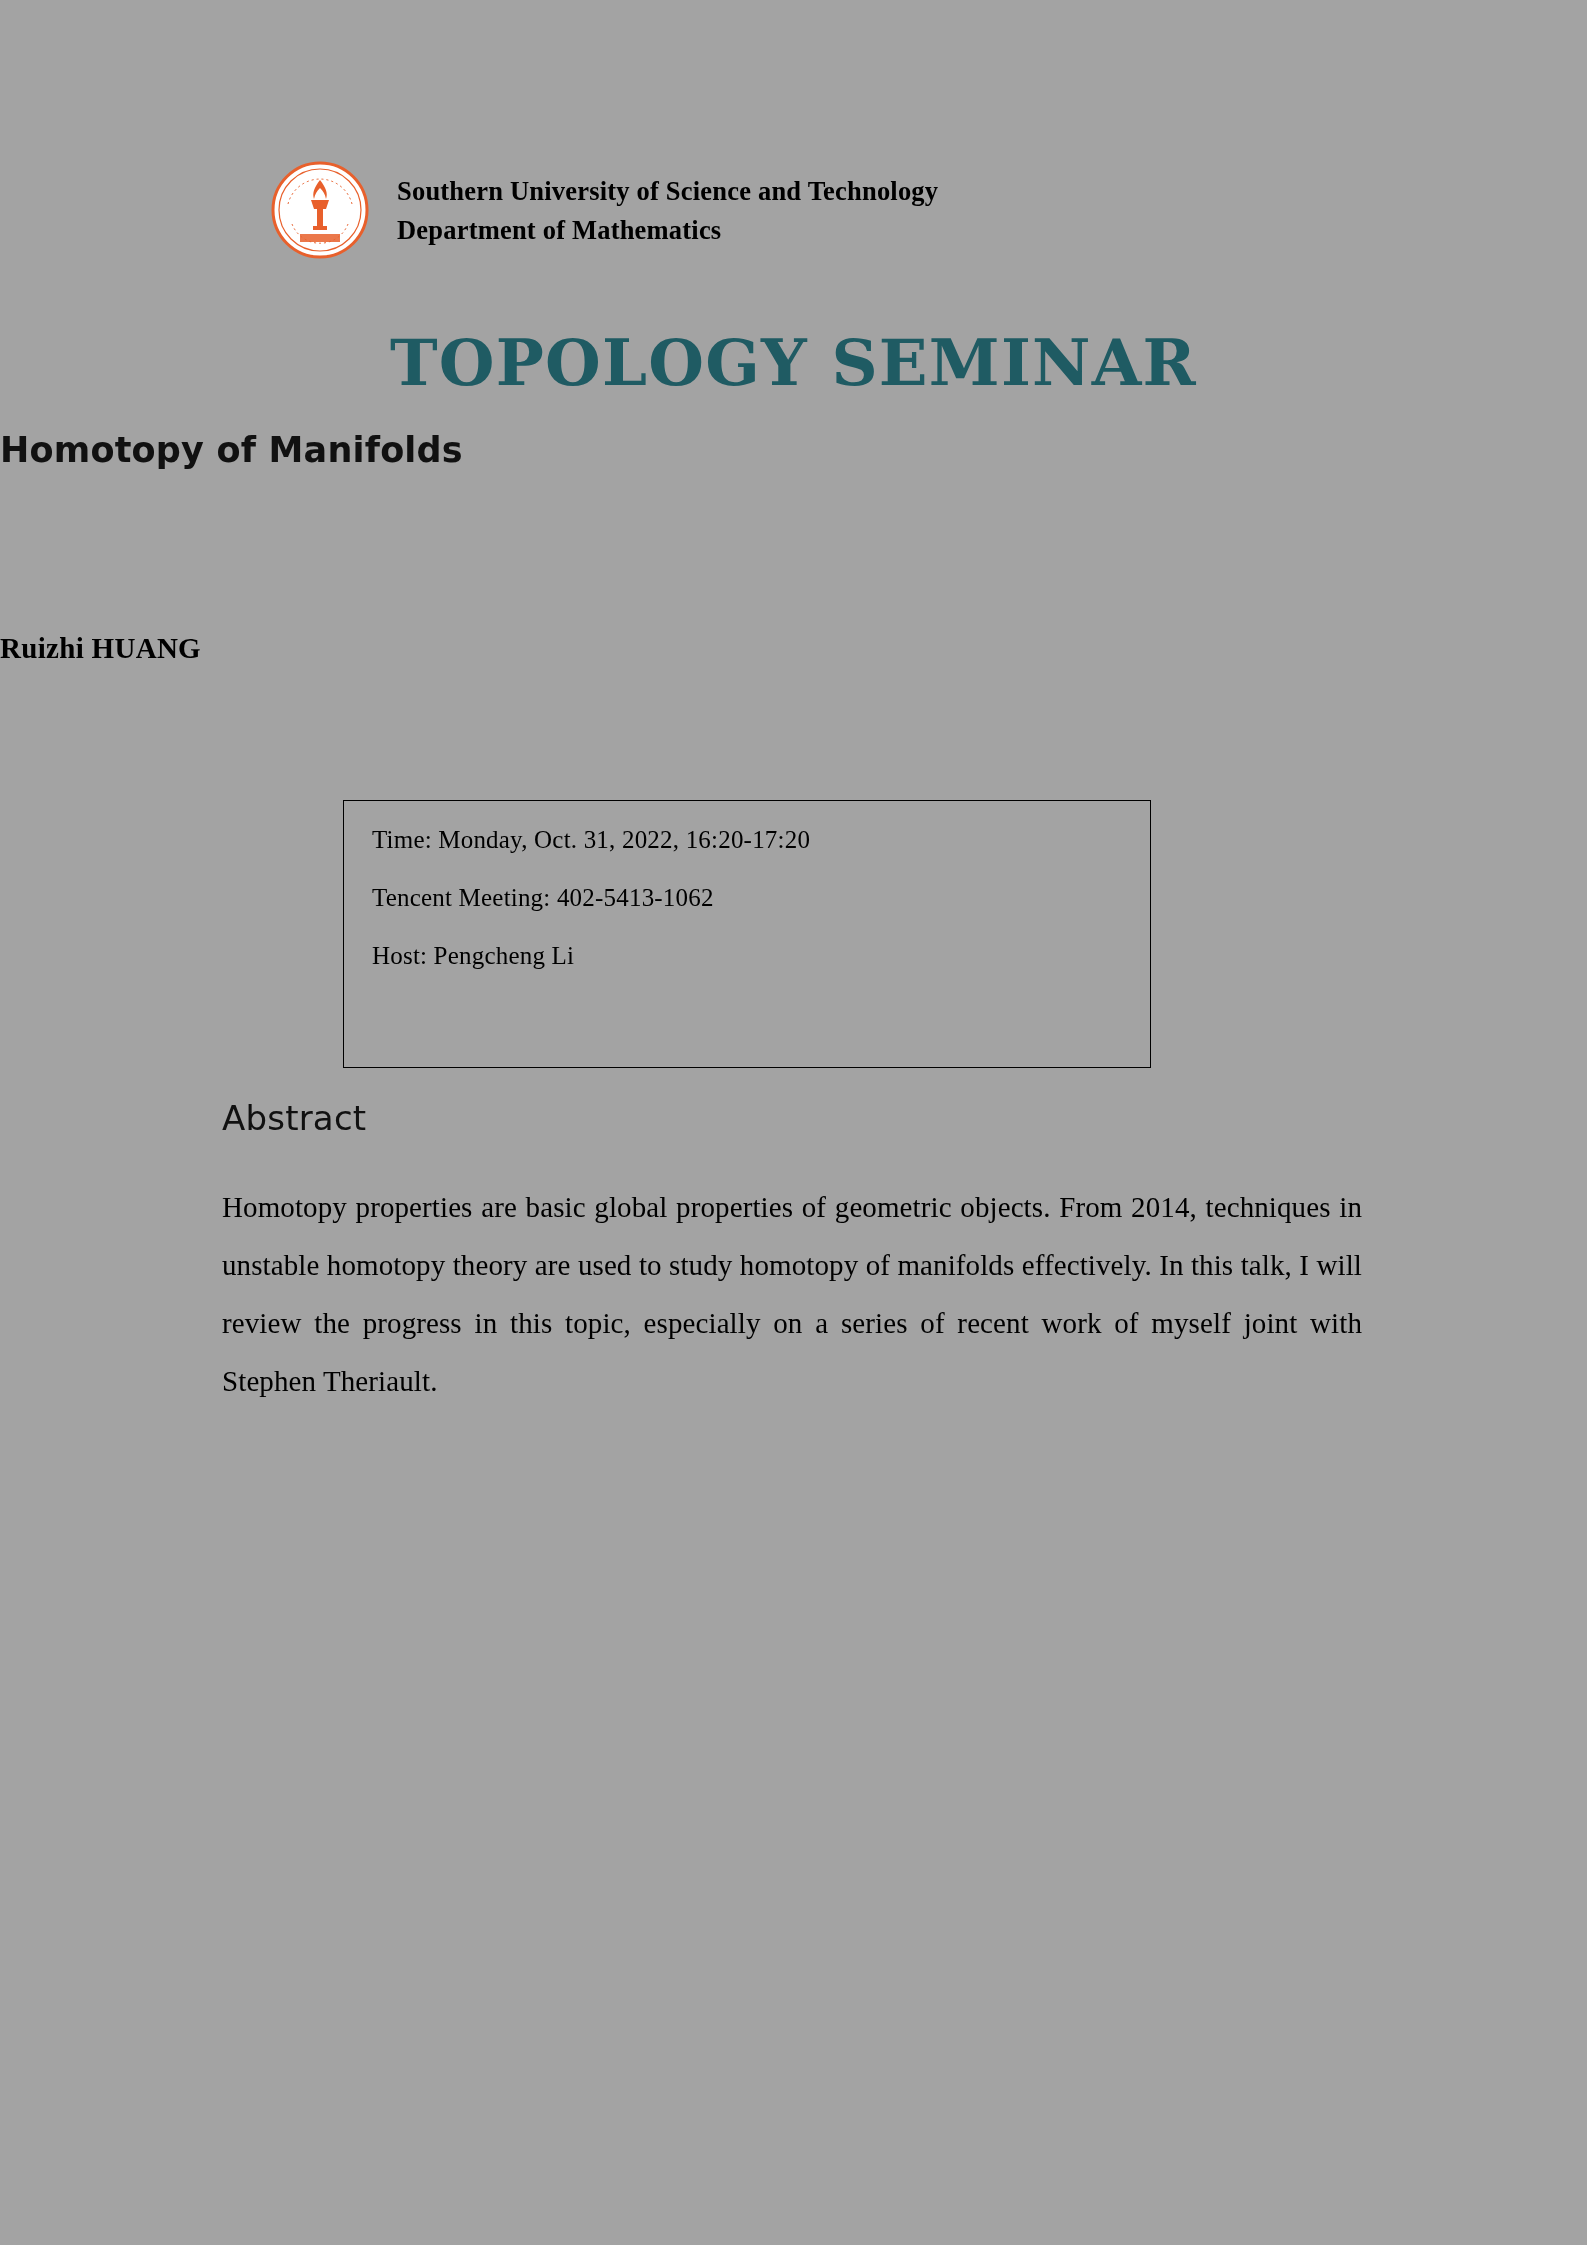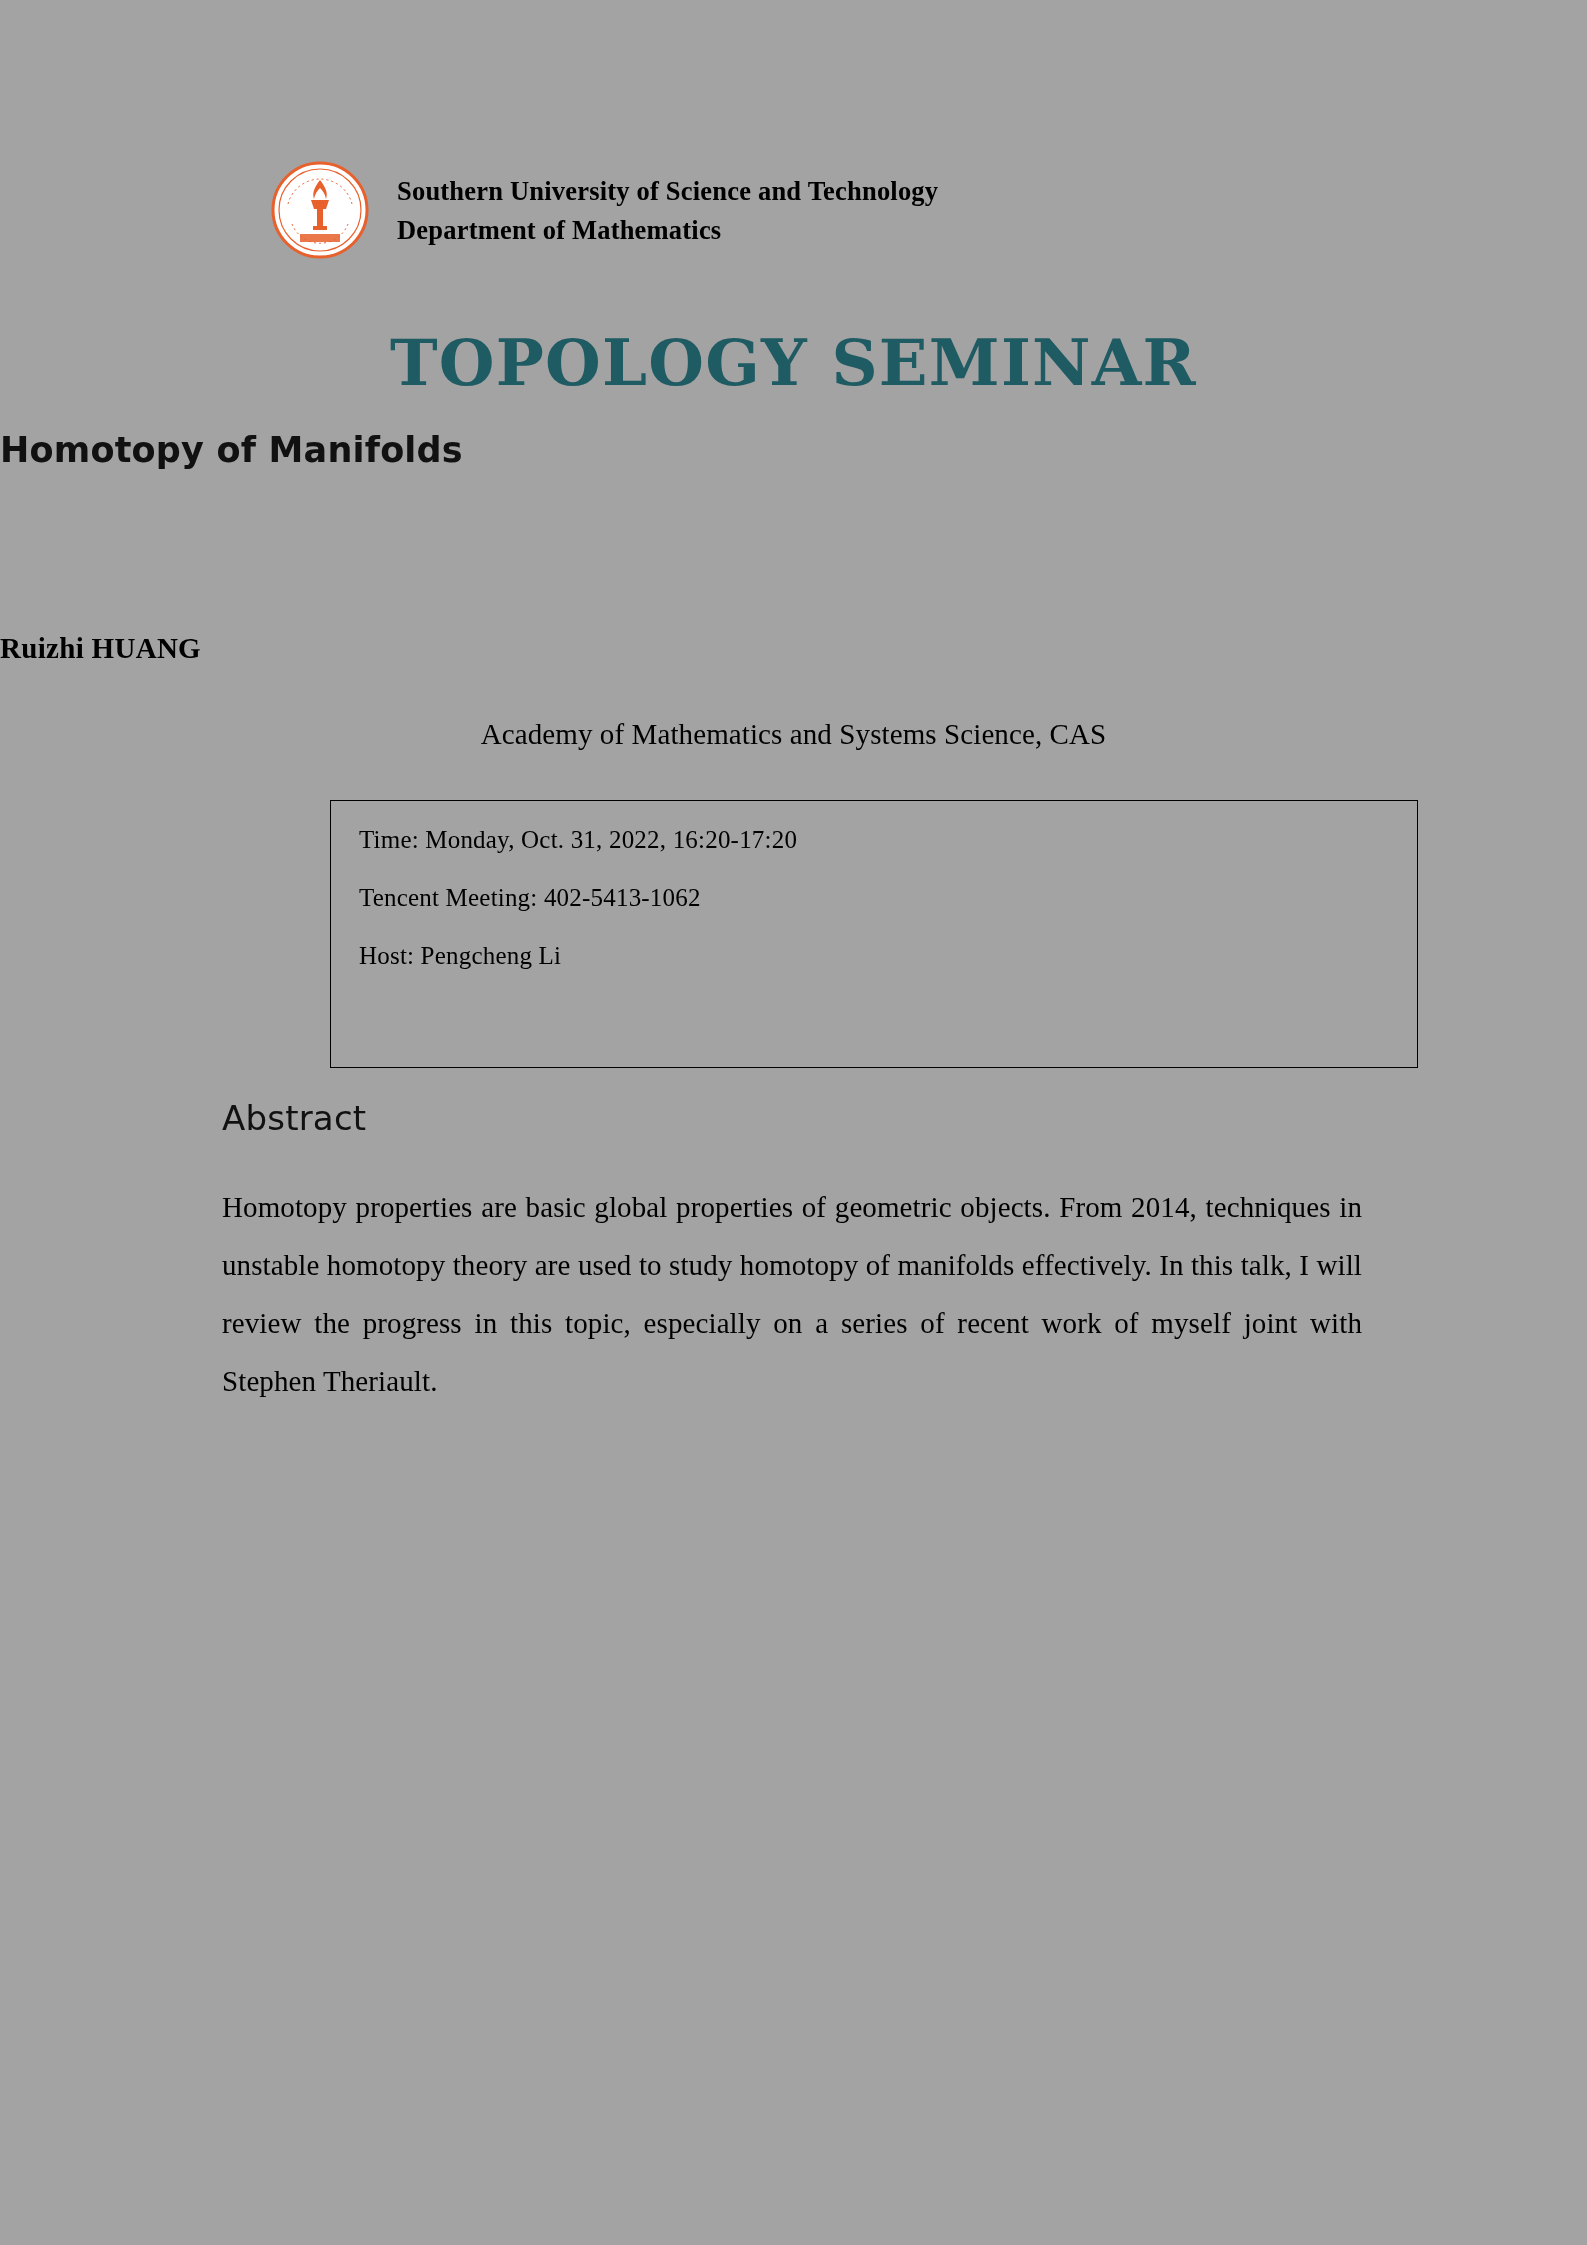--- a/index.html
+++ b/index.html
@@ -95,23 +95,23 @@
     top: 718px;
     text-align: center;
     font-family: "Liberation Serif", serif;
     font-size: 29px;
     letter-spacing: 0.1px;
   }
 
   
   .info-box {
     position: absolute;
-    left: 330px;
+    left: 343px;
     top: 800px;
-    width: 1088px;
+    width: 808px;
     height: 268px;
     border: 1.6px solid #000000;
     box-sizing: border-box;
     padding: 26px 12px 0 28px;
   }
   .info-line {
     font-family: "Liberation Serif", serif;
     font-size: 25px;
     line-height: 1.0;
     margin-bottom: 33px;
@@ -167,21 +167,20 @@
     <div class="header-text">
       <div class="header-line">Southern University of Science and Technology</div>
       <div class="header-line">Department of Mathematics</div>
     </div>
   </div>
 
   <div class="seminar-title">TOPOLOGY SEMINAR</div>
   <div class="talk-title">Homotopy of Manifolds</div>
 
   <div class="speaker-name">Ruizhi HUANG</div>
-  <div class="speaker-affil">Academy of Mathematics and Systems Science, CAS</div>
 
   <div class="info-box">
     <div class="info-line">Time: Monday, Oct. 31, 2022, 16:20-17:20</div>
     <div class="info-line">Tencent Meeting: 402-5413-1062</div>
     <div class="info-line">Host: Pengcheng Li</div>
   </div>
 
   <div class="abstract-heading">Abstract</div>
   <div class="abstract-body">Homotopy properties are basic global properties of geometric objects. From 2014, techniques in unstable homotopy theory are used to study homotopy of manifolds effectively. In this talk, I will review the progress in this topic, especially on a series of recent work of myself joint with Stephen Theriault.</div>
 

